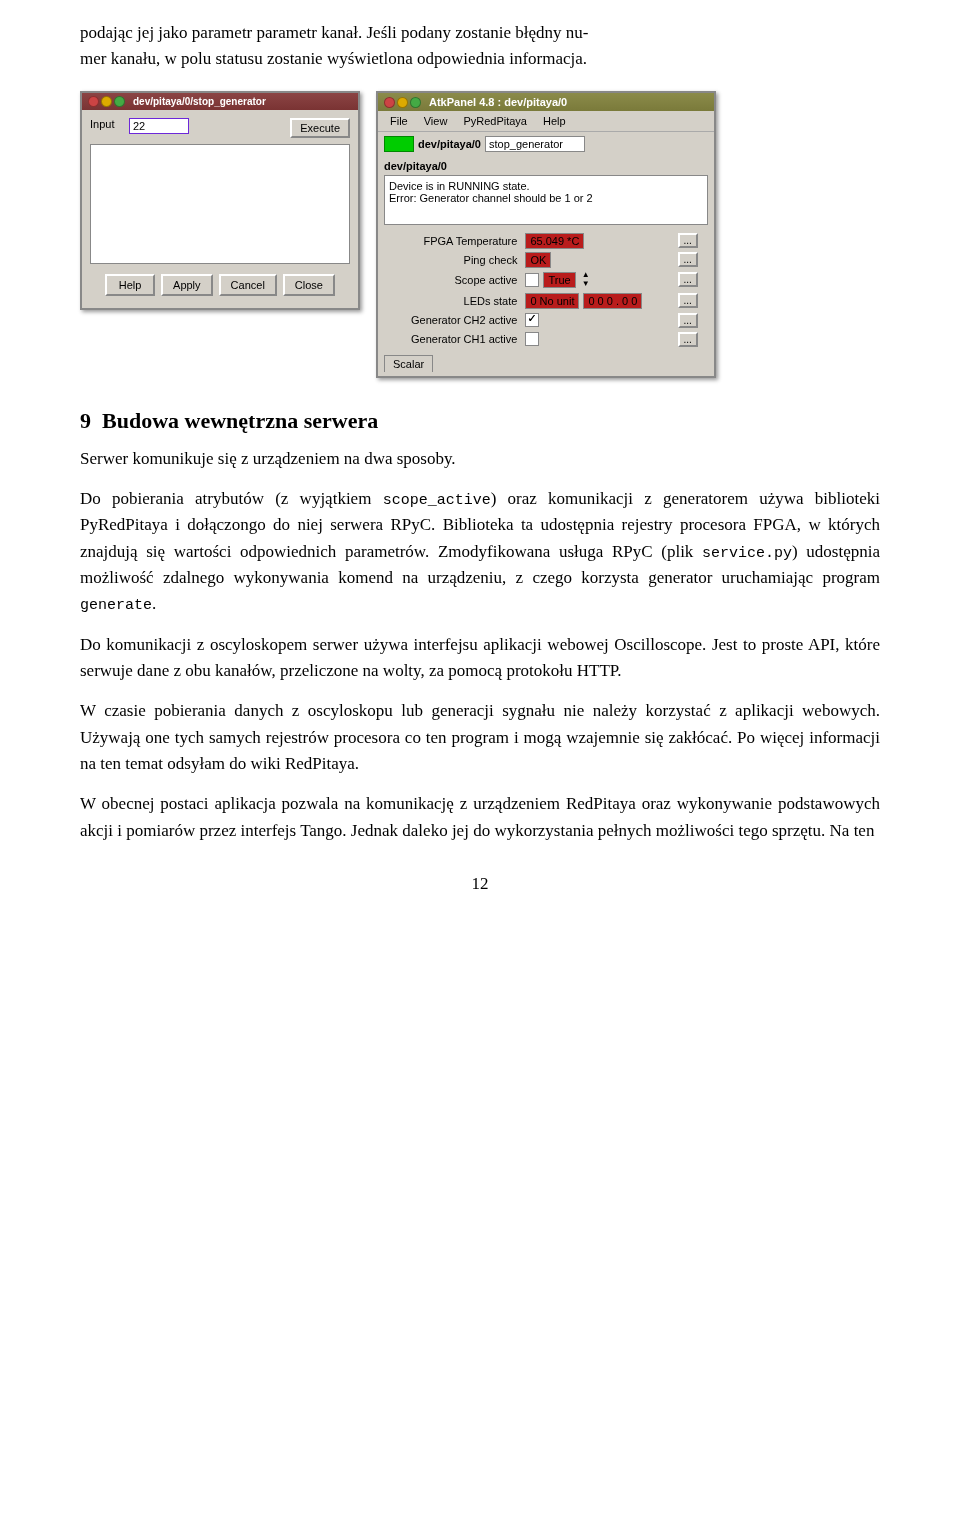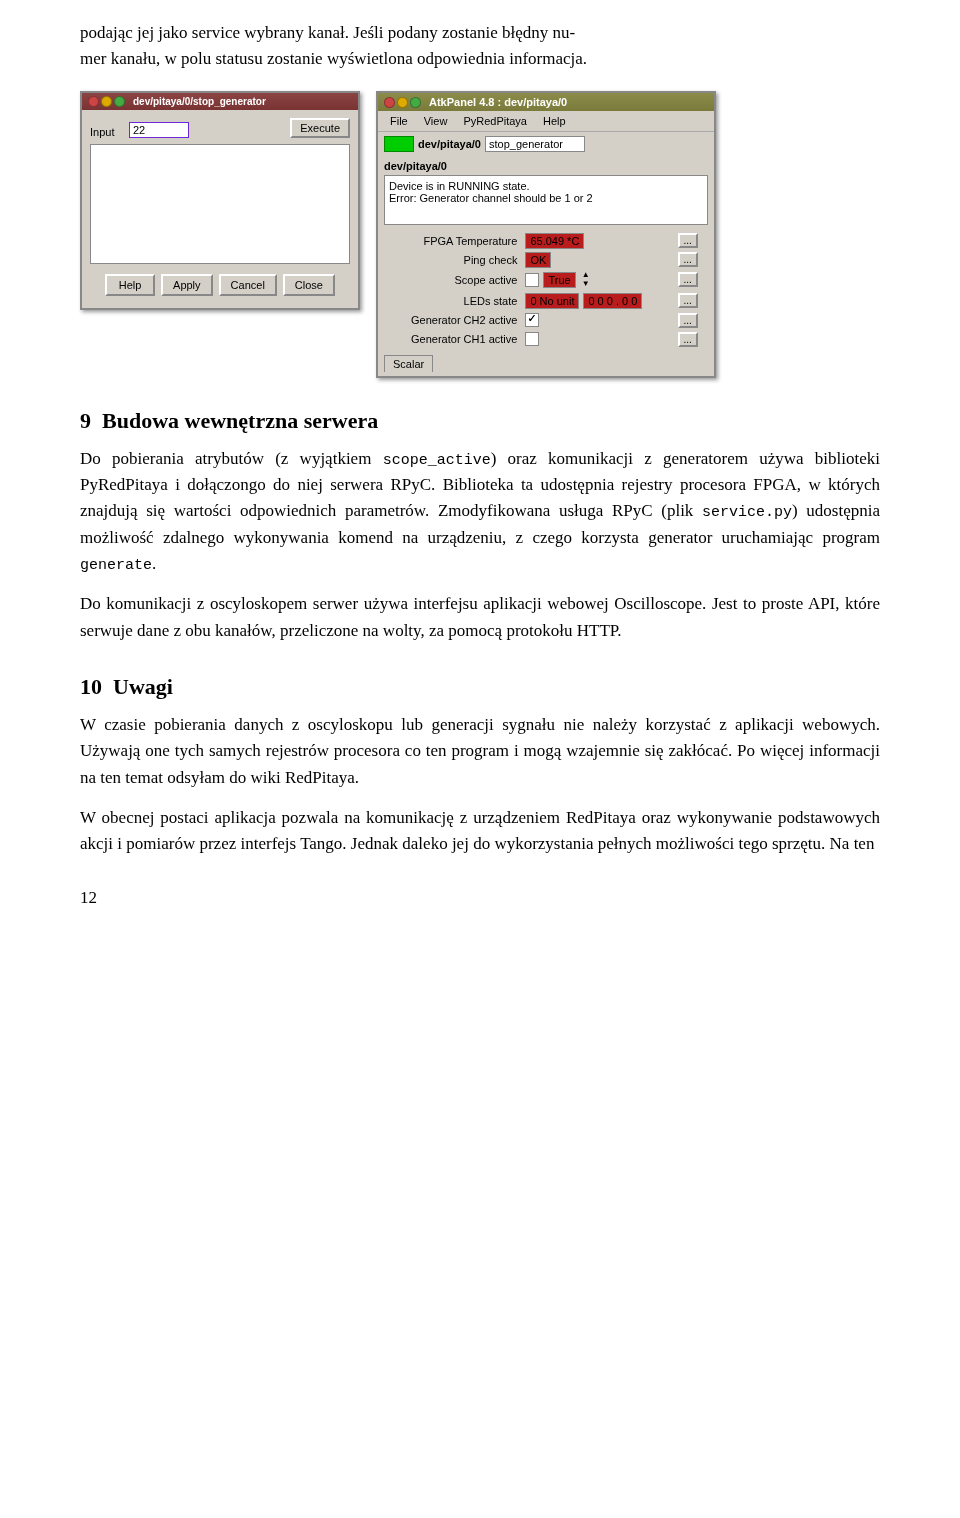--- a/index.html
+++ b/index.html
@@ -70,21 +70,21 @@
     .tb-btn.close { background: #cc4444; }
     .tb-btn.minimize { background: #ddaa00; }
     .tb-btn.maximize { background: #44aa44; }
 
     .dialog-body {
       padding: 8px;
     }
 
     .input-row {
       display: flex;
-      align-items: flex-end;
+      align-items: flex-start;
       margin-bottom: 6px;
       gap: 4px;
     }
 
     .input-label {
       font-size: 11px;
       color: #000;
       width: 35px;
     }
 
@@ -305,32 +305,32 @@
       margin-bottom: 14px;
       text-align: justify;
     }
 
     .code-inline {
       font-family: 'Courier New', Courier, monospace;
       font-size: 15px;
     }
 
     .page-number {
-      text-align: left;
+      text-align: center;
       margin-top: 30px;
       font-size: 17px;
     }
   </style>
 </head>
 <body>
 
 <div class="page-content">
 
   <p class="intro-text">
-    <span>podając jej jako service wybrany kanał. Jeśli podany zostanie błędny nu-</span><br>
+    <span>podając jej jako parametr parametr kanał. Jeśli podany zostanie błędny nu-</span><br>
     <span>mer kanału, w polu statusu zostanie wyświetlona odpowiednia informacja.</span>
   </p>
 
   <div class="screenshot-area">
 
     <div class="dialog-window">
       <div class="dialog-titlebar">
         <div class="titlebar-buttons">
           <span class="tb-btn close"></span>
           <span class="tb-btn minimize"></span>
@@ -444,30 +444,28 @@
 
         <div class="scalar-tab">Scalar</div>
       </div>
     </div>
   </div>
 
   <div class="section-heading">
     <span class="section-number">9</span>&nbsp;&nbsp;<span>Budowa wewnętrzna serwera</span>
   </div>
 
+  <p class="body-paragraph">Serwer komunikuje się z urządzeniem na dwa sposoby.</p>
 
   <p class="body-paragraph">
     <span>Do pobierania atrybutów (z wyjątkiem </span><span class="code-inline">scope_active</span><span>) oraz komunikacji z generatorem używa biblioteki PyRedPitaya i dołączongo do niej serwera RPyC. Biblioteka ta udostępnia rejestry procesora FPGA, w których znajdują się wartości odpowiednich parametrów. Zmodyfikowana usługa RPyC (plik </span><span class="code-inline">service.py</span><span>) udostępnia możliwość zdalnego wykonywania komend na urządzeniu, z czego korzysta generator uruchamiając program </span><span class="code-inline">generate</span><span>.</span>
   </p>
 
   <p class="body-paragraph">Do komunikacji z oscyloskopem serwer używa interfejsu aplikacji webowej Oscilloscope. Jest to proste API, które serwuje dane z obu kanałów, przeliczone na wolty, za pomocą protokołu HTTP.</p>
 
-  <div class="section-heading">
-    <span class="section-number">10</span>&nbsp;&nbsp;<span>Uwagi</span>
-  </div>
 
   <p class="body-paragraph">W czasie pobierania danych z oscyloskopu lub generacji sygnału nie należy korzystać z aplikacji webowych. Używają one tych samych rejestrów procesora co ten program i mogą wzajemnie się zakłócać. Po więcej informacji na ten temat odsyłam do wiki RedPitaya.</p>
 
   <p class="body-paragraph">W obecnej postaci aplikacja pozwala na komunikację z urządzeniem RedPitaya oraz wykonywanie podstawowych akcji i pomiarów przez interfejs Tango. Jednak daleko jej do wykorzystania pełnych możliwości tego sprzętu. Na ten</p>
 
   <div class="page-number">12</div>
 
 </div>
 
 </body></html>

